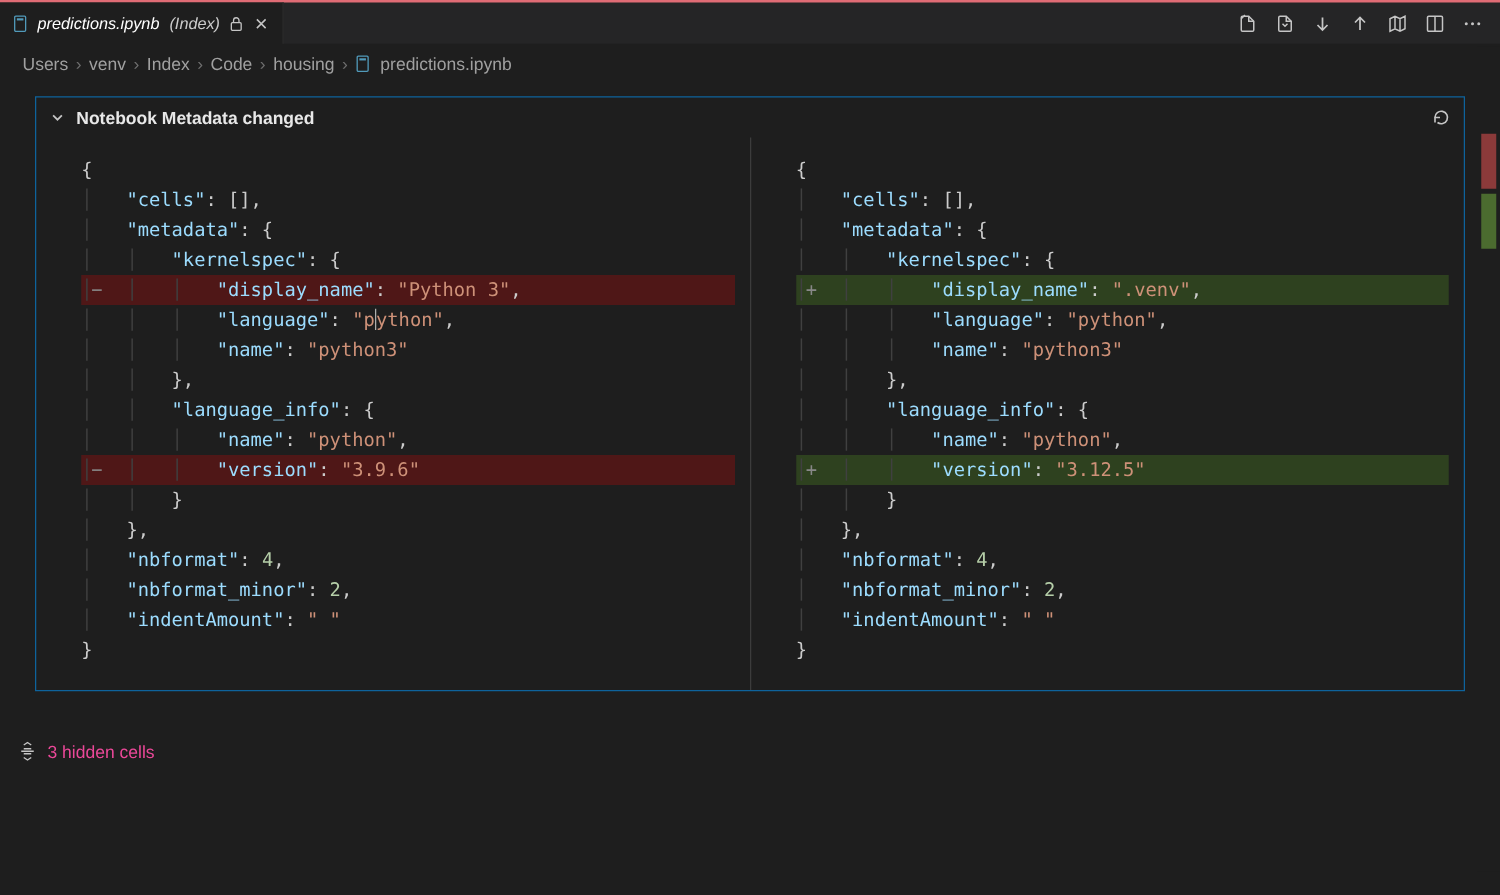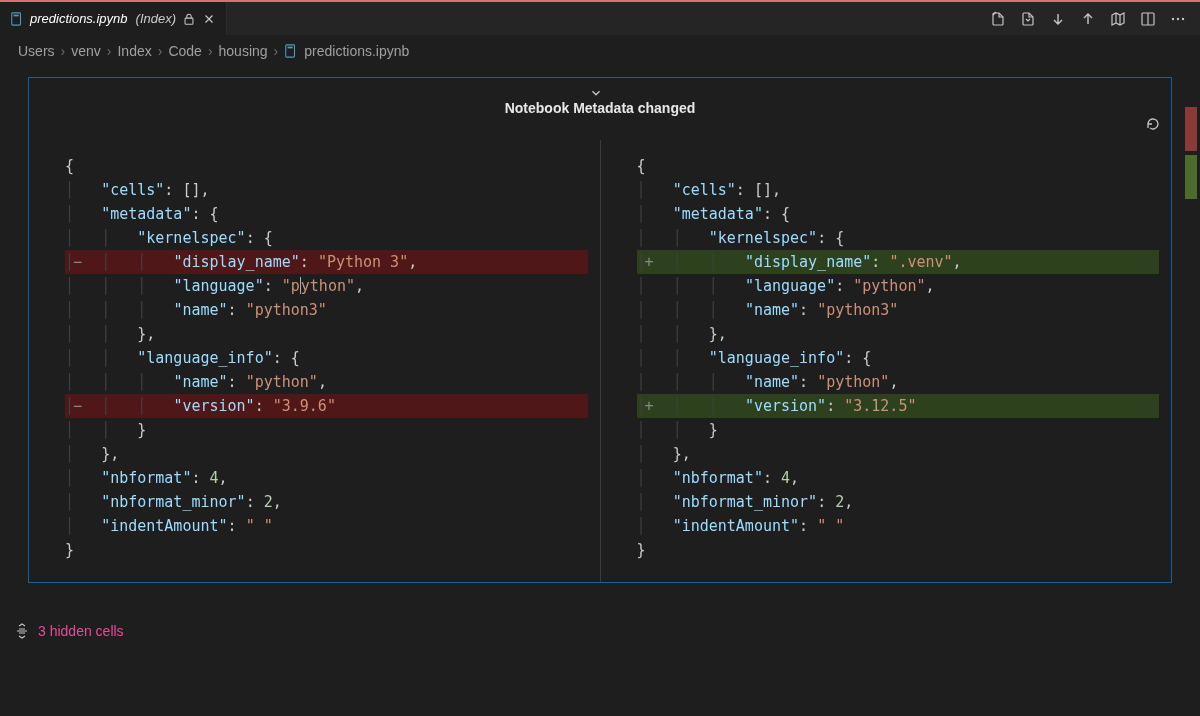--- a/index.html
+++ b/index.html
@@ -61,21 +61,20 @@
   border: 1px solid #0e639c;
   background: #1e1e1e;
 }
 .diff-header {
   display: flex;
   align-items: center;
   padding: 8px 10px;
   font-weight: 600;
   color: #e8e8e8;
   font-size: 14px;
-  flex-direction: column;
 }
 .diff-header .chev { margin-right: 8px; }
 .diff-header .revert { margin-left: auto; color:#c5c5c5; }
 .diff-body {
   display: flex;
   font-family: "SF Mono", Menlo, Consolas, monospace;
   font-size: 15px;
   line-height: 24px;
 }
 .pane {

